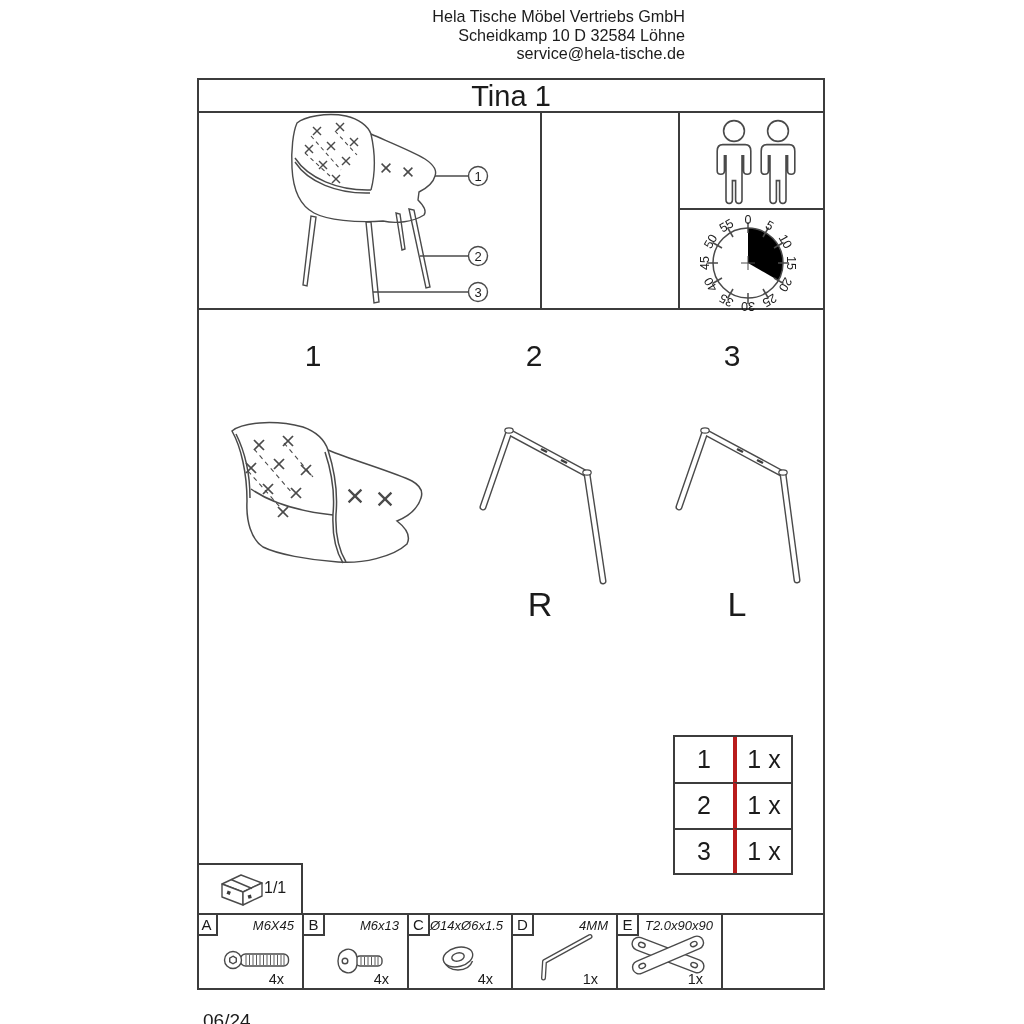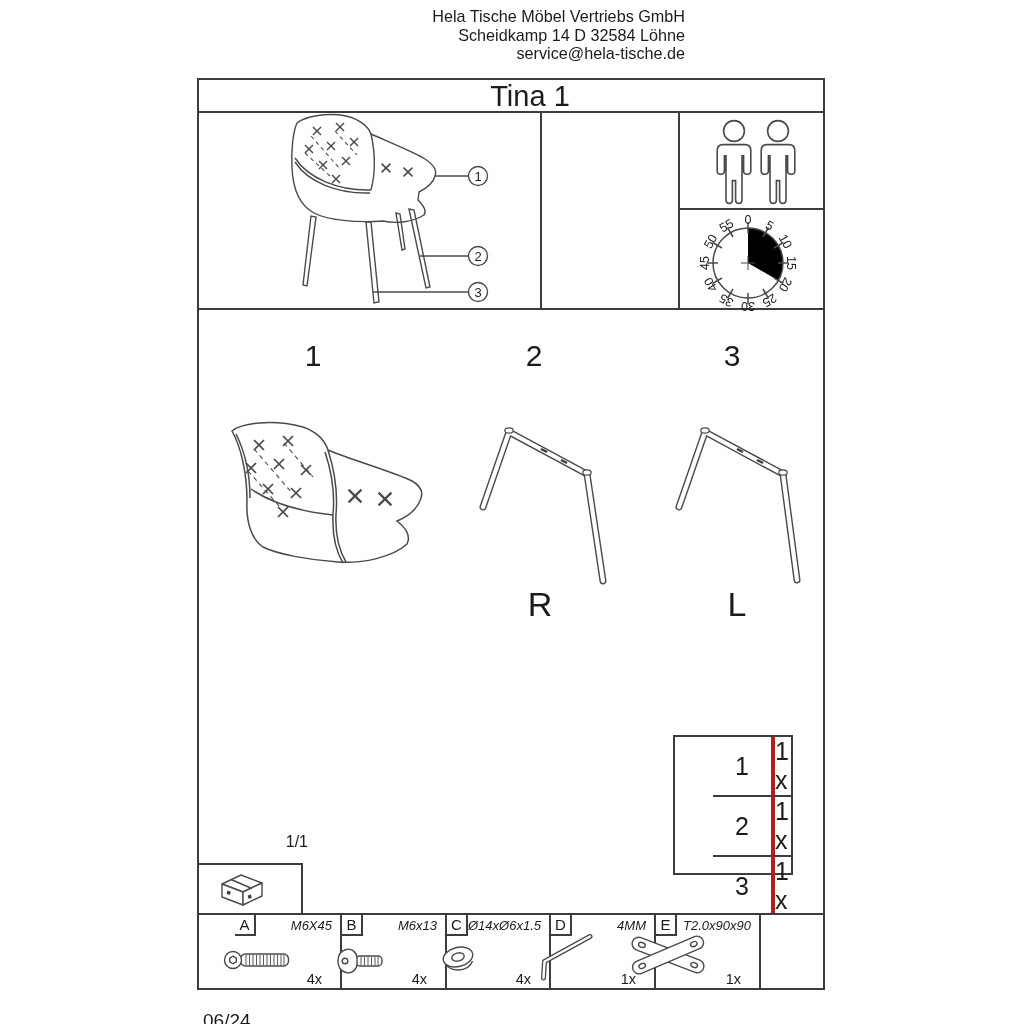--- a/index.html
+++ b/index.html
@@ -1,18 +1,18 @@
 <!DOCTYPE html>
 <html><head>
 <meta charset="utf-8">
 <style>
   html,body{margin:0;padding:0;background:#fff;}
   .canvas{position:relative;width:884px;height:1024px;background:#ffffff;
           font-family:"Liberation Sans", sans-serif;color:#1b1b1b;overflow:hidden;}
-  .abs{position:absolute;box-sizing:border-box;padding-left:38px;}
+  .abs{position:absolute;box-sizing:border-box;}
   
   .hdr{position:absolute;top:7px;right:199px;text-align:right;font-size:16.2px;line-height:18.6px;color:#1c1c1c;}
   
   .title{left:197px;top:78px;width:628px;height:35px;border:2px solid #3c3c3c;
          text-align:center;font-size:29px;line-height:33px;}
   
   .frame{left:197px;top:78px;width:628px;height:912px;border:2px solid #3c3c3c;}
   .cell{position:absolute;box-sizing:border-box;}
   .b-r{border-right:2px solid #3c3c3c;}
   .b-b{border-bottom:2px solid #3c3c3c;}
@@ -20,42 +20,42 @@
   .plabel{position:absolute;transform:translate(-50%,-50%);font-size:30px;}
   .sidelabel{position:absolute;transform:translate(-50%,-50%);font-size:34px;}
   
   .qtable{left:673px;top:735px;width:120px;height:140px;border:2px solid #3c3c3c;
           display:grid;grid-template-columns:58px auto;grid-auto-rows:1fr;}
   .qcell{display:flex;align-items:center;justify-content:center;font-size:25px;box-sizing:border-box;}
   .qcell.col2{border-left:4px solid #b91c1c;}
   .qcell.rown{border-top:2px solid #3c3c3c;}
   
   .pkg{left:197px;top:863px;width:106px;height:50px;border-top:2px solid #3c3c3c;border-right:2px solid #3c3c3c;}
-  .pkg-label{position:absolute;left:264px;top:833px;width:44px;text-align:right;font-size:16px;}
+  .pkg-label{position:absolute;left:264px;top:879px;width:44px;text-align:left;font-size:16px;}
   
   .strip{left:197px;top:913px;width:628px;height:77px;border-top:2px solid #3c3c3c;
          display:grid;grid-template-columns:105px 105px 104px 105px 105px auto;}
   .hcell{position:relative;box-sizing:border-box;}
   .hcell + .hcell{border-left:2px solid #3c3c3c;}
   .hkey{position:absolute;left:0;top:0;width:21px;height:21px;border-right:2px solid #3c3c3c;
         border-bottom:2px solid #3c3c3c;text-align:center;font-size:15px;line-height:19px;box-sizing:border-box;}
   .hspec{position:absolute;top:3px;right:8px;font-size:13px;font-style:italic;}
   .hqty{position:absolute;bottom:3px;right:18px;font-size:14.5px;}
   .footer{position:absolute;left:203px;top:993px;font-size:19px;margin-top:17px;}
   svg.art{position:absolute;left:0;top:0;pointer-events:none;}
   svg.art text{font-family:"Liberation Sans", sans-serif;fill:#1b1b1b;}
 </style>
 </head>
 <body>
 
 <div class="canvas">
 
   <div class="hdr">
     <div>Hela Tische Möbel Vertriebs GmbH</div>
-    <div>Scheidkamp 14 D 32584 Löhne</div>
+    <div>Scheidkamp 10 D 32584 Löhne</div>
     <div>service@hela-tische.de</div>
   </div>
 
   <div class="abs frame"></div>
 
   <div class="abs title">Tina 1</div>
 
   <div class="abs cell b-r b-b" style="left:197px;top:111px;width:345px;height:199px;"></div>
   <div class="abs cell b-r b-b" style="left:540px;top:111px;width:140px;height:199px;"></div>
   <div class="abs cell b-r b-b" style="left:678px;top:111px;width:147px;height:99px;"></div>

